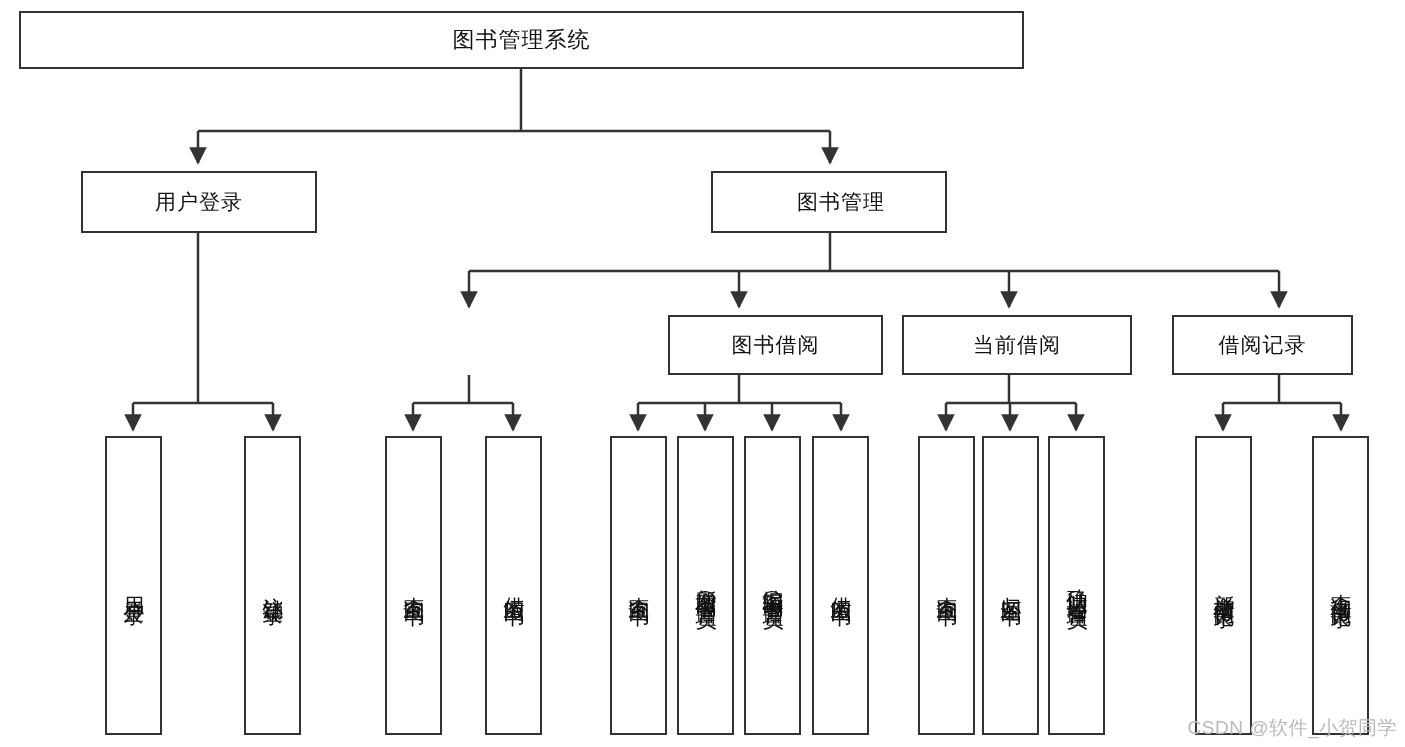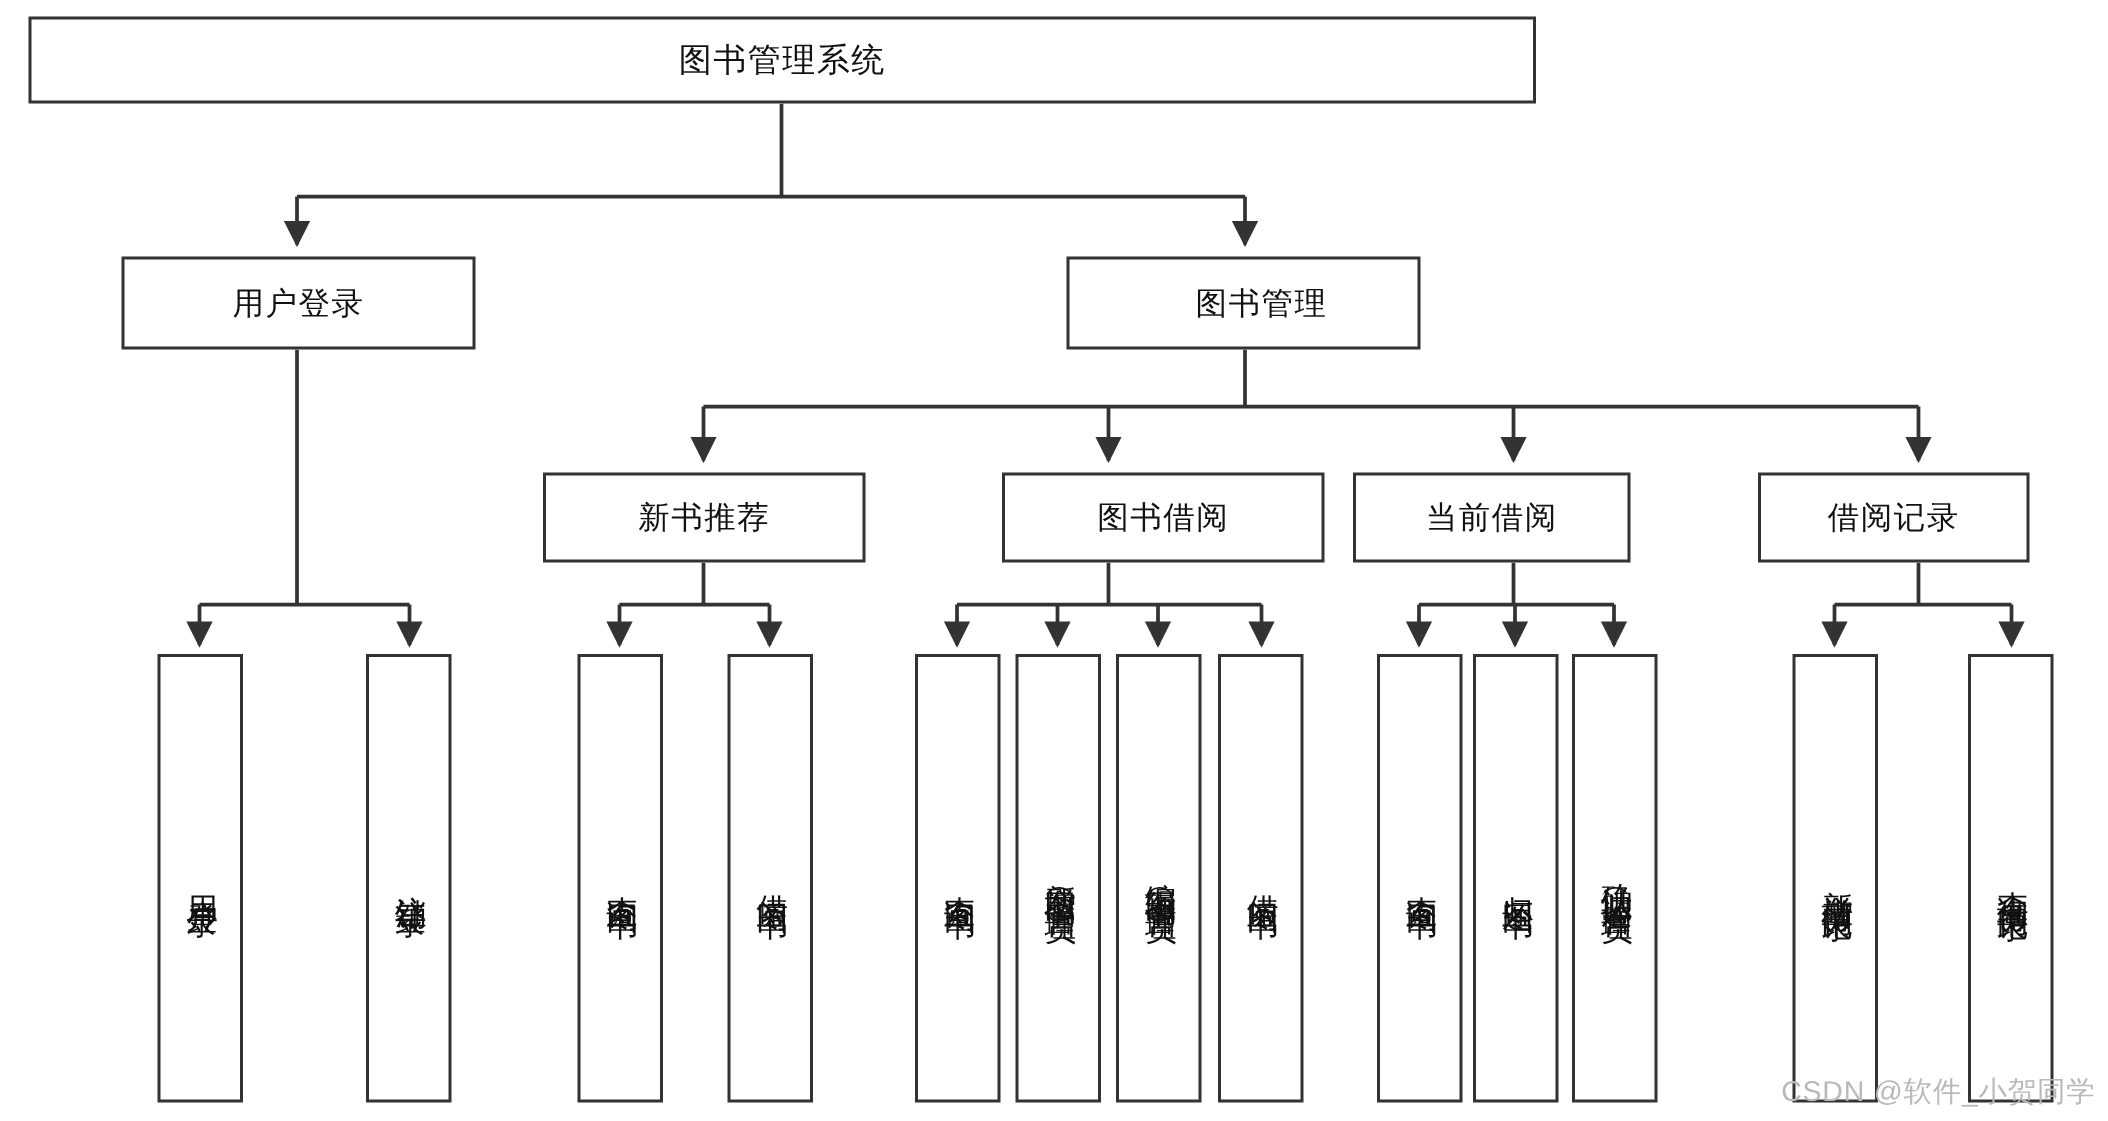--- a/index.html
+++ b/index.html
@@ -129,27 +129,24 @@
     <span>图书管理系统</span>
   </div>
 
   <div class="node-box horiz" style="left:81px; top:171px; width:236px; height:62px;">
     <span>用户登录</span>
   </div>
   <div class="node-box horiz" style="left:711px; top:171px; width:236px; height:62px;padding-left:24px;">
     <span>图书管理</span>
   </div>
 
-  <div class="node-box horiz" style="left:362px; top:315px; width:215px; height:60px;">
-    <span>新书推荐</span>
-  </div>
   <div class="node-box horiz" style="left:632px; top:315px; width:215px; height:60px;margin-left:36px;">
     <span>图书借阅</span>
   </div>
-  <div class="node-box horiz" style="left:902px; top:315px; width:185px; height:60px;">
+  <div class="node-box horiz" style="left:902px; top:315px; width:230px; height:60px;">
     <span>当前借阅</span>
   </div>
   <div class="node-box horiz" style="left:1172px; top:315px; width:181px; height:60px;">
     <span>借阅记录</span>
   </div>
 
   <div class="node-box vert" style="left:105px; top:436px; width:57px; height:299px;">
     <span>用户登录</span>
   </div>
   <div class="node-box vert" style="left:244px; top:436px; width:57px; height:299px;">

